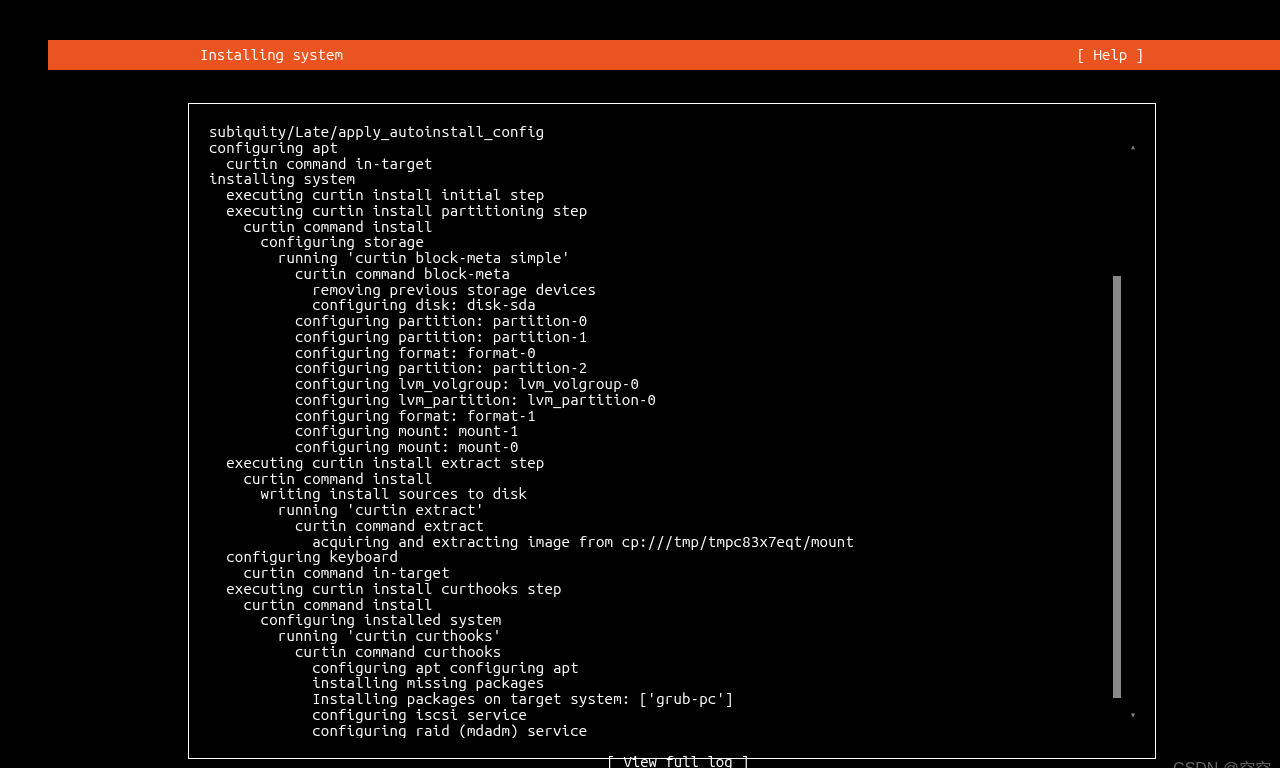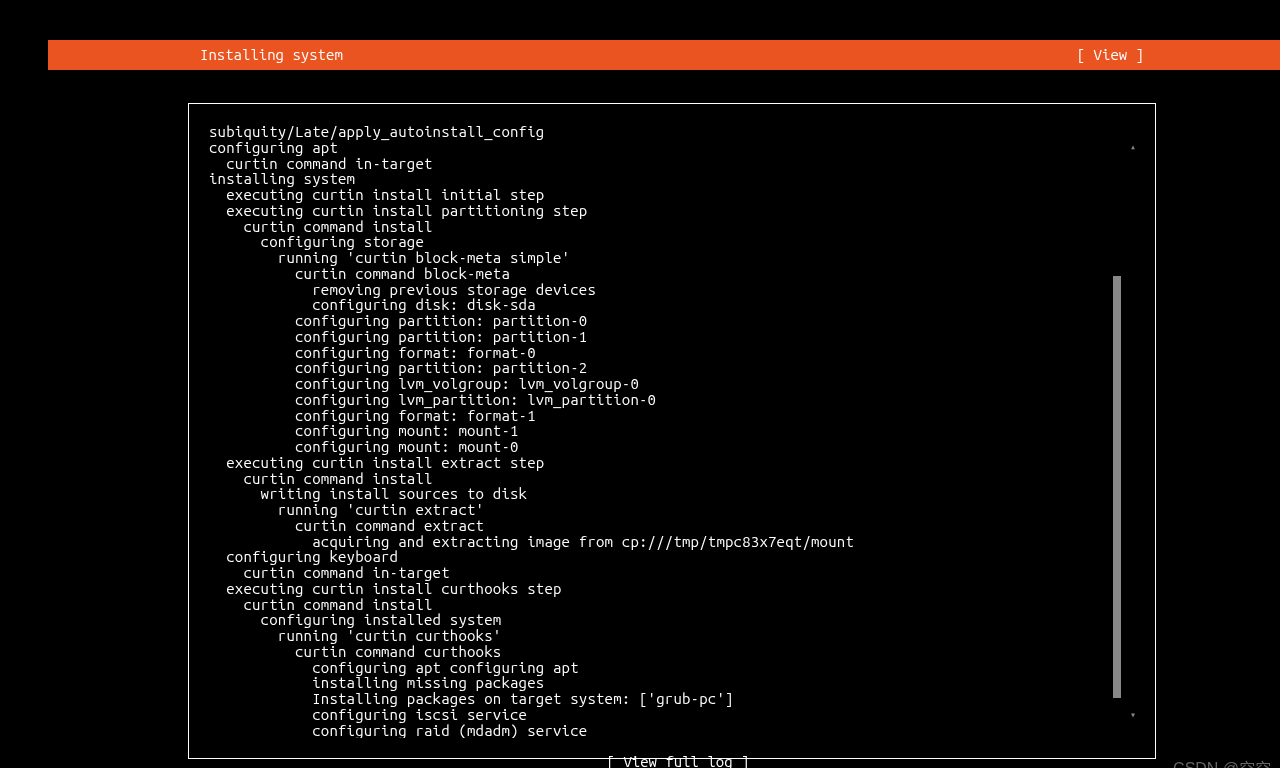--- a/index.html
+++ b/index.html
@@ -79,21 +79,21 @@
     color: #666;
     font-size: 16px;
     font-family: sans-serif;
   }
 </style>
 </head>
 <body>
 
 <div class="header">
   <span class="header-title">Installing system</span>
-  <span class="help-btn">[ View ]</span>
+  <span class="help-btn">[ Help ]</span>
 </div>
 
 <div class="log-frame">
   <div class="log-content" id="log-content">subiquity/Late/apply_autoinstall_config
 configuring apt
   curtin command in-target
 installing system
   executing curtin install initial step
   executing curtin install partitioning step
     curtin command install

